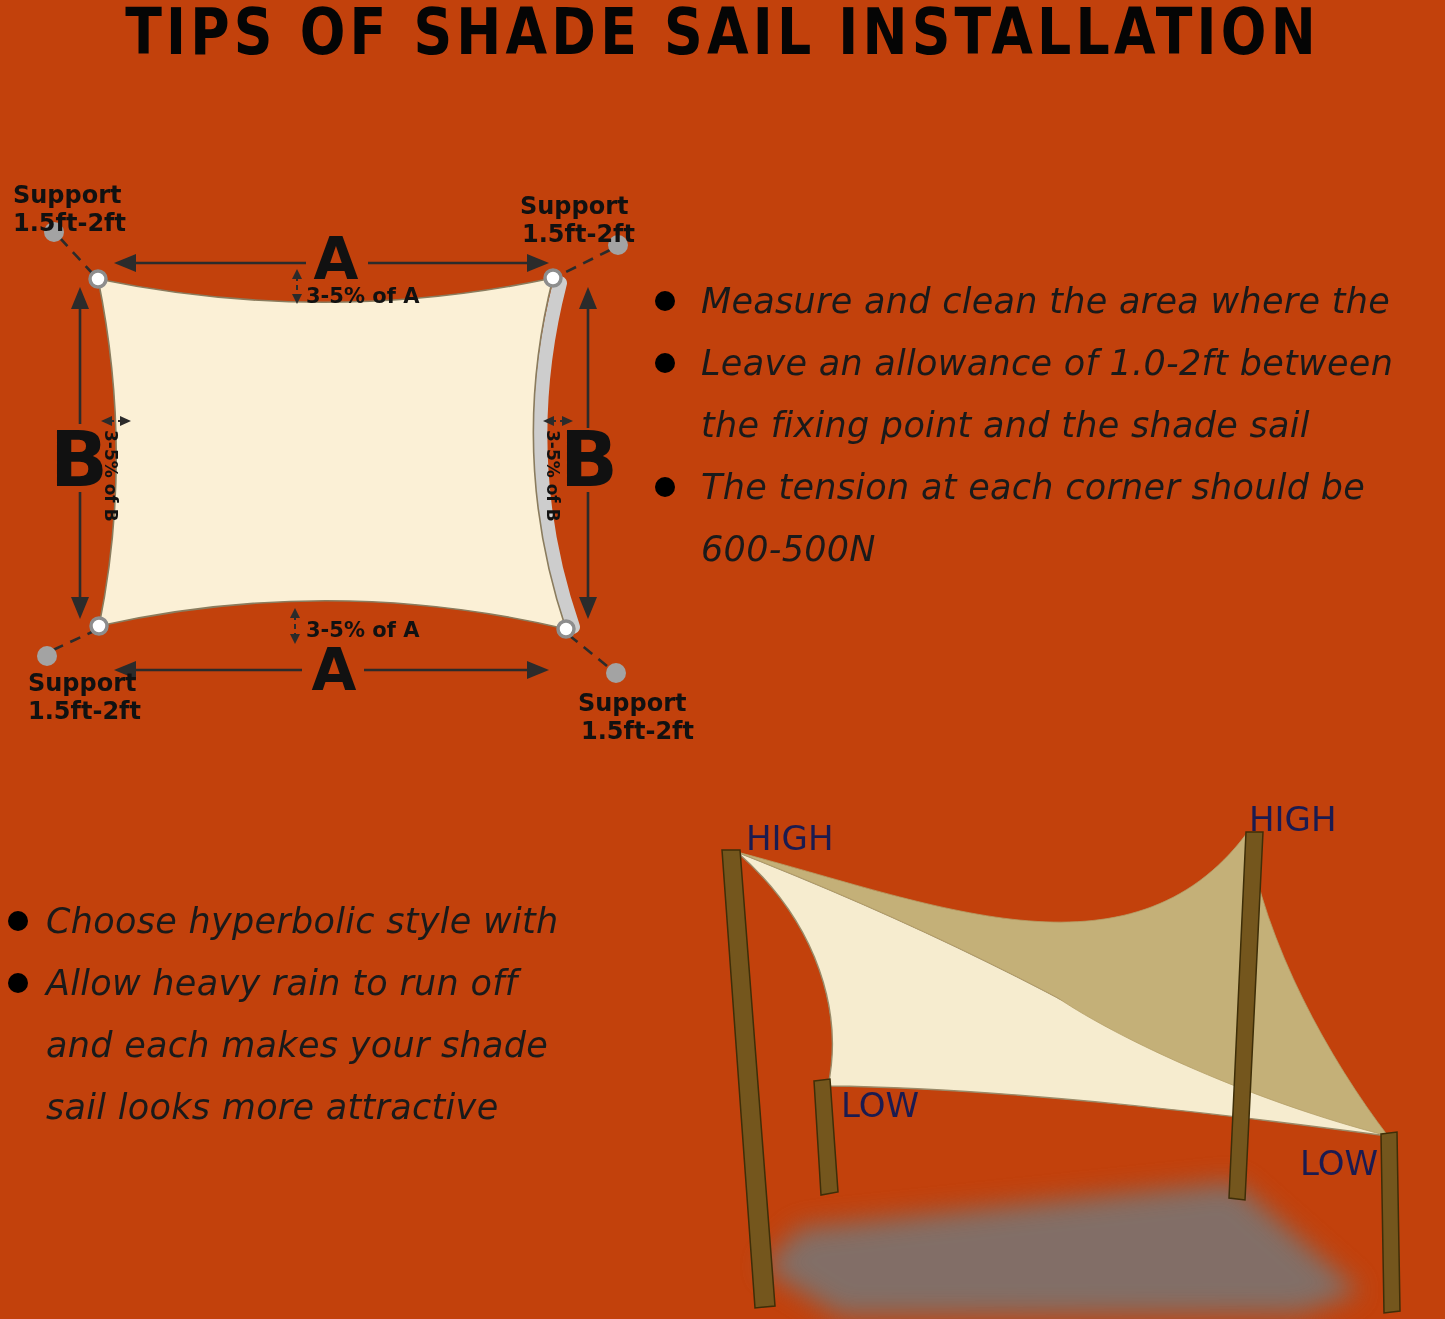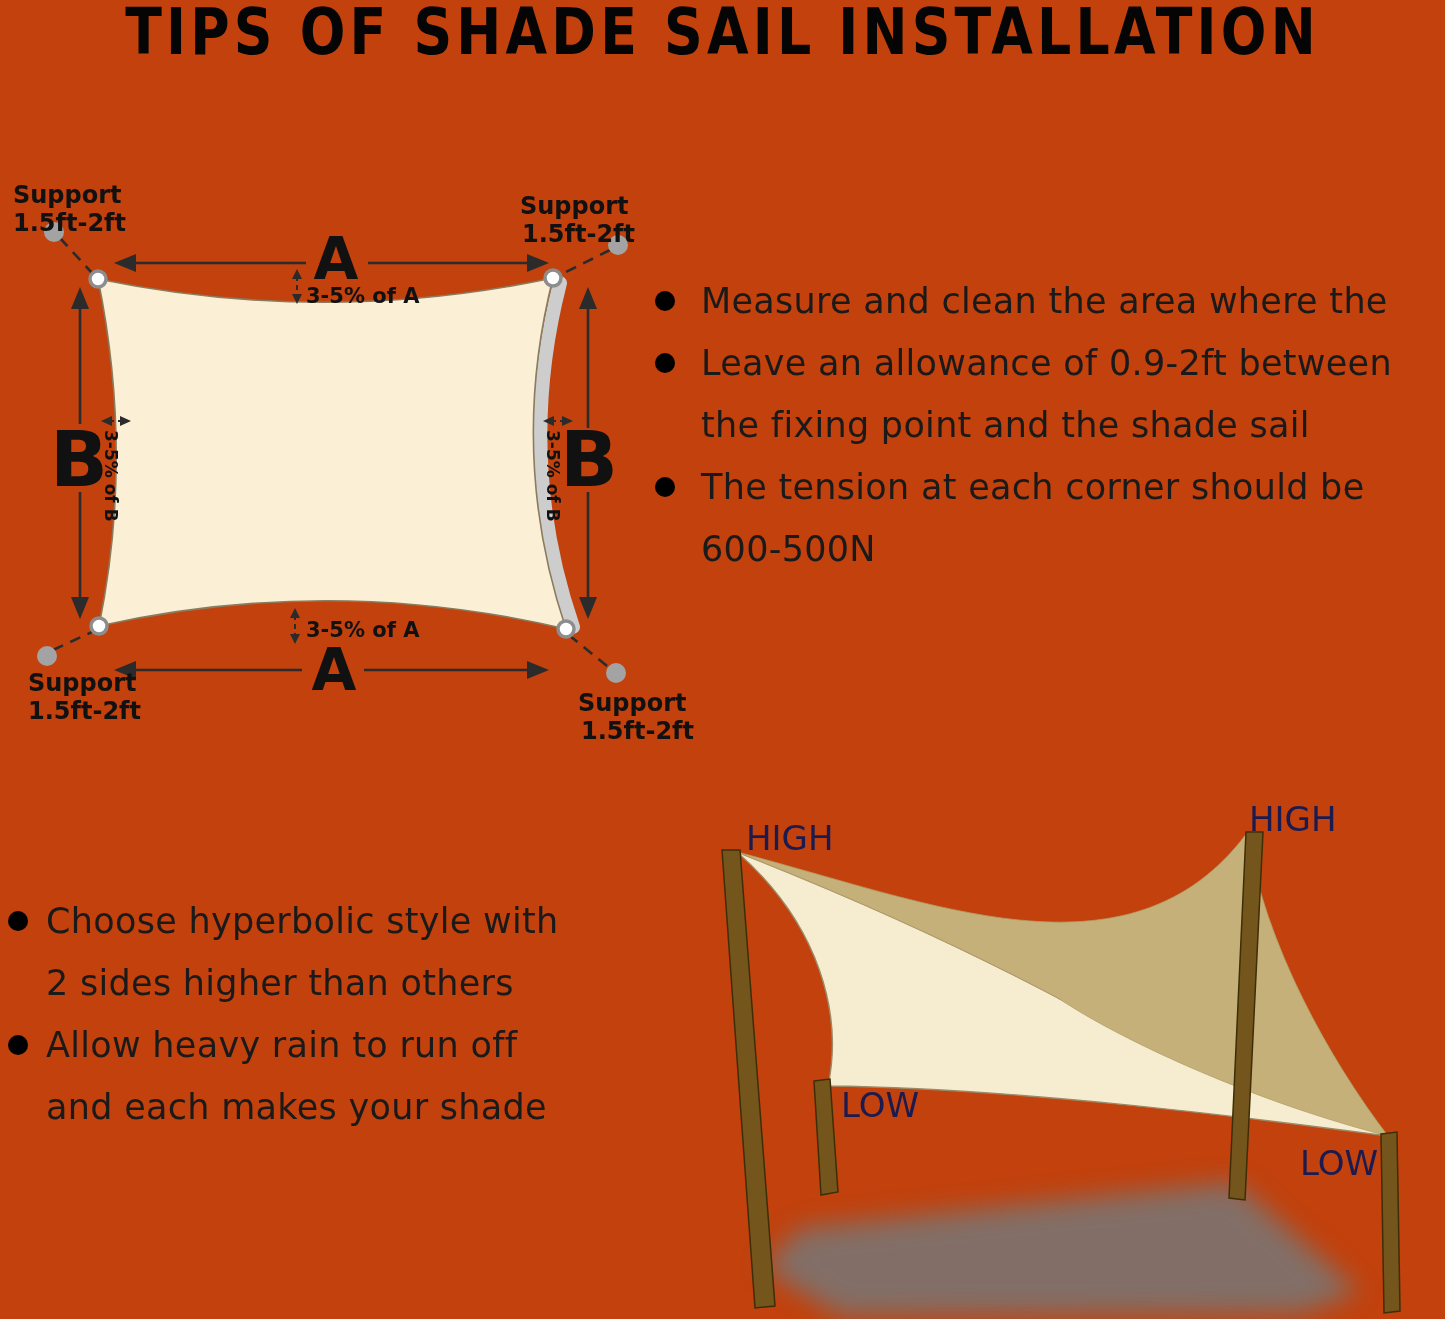--- a/index.html
+++ b/index.html
@@ -5,21 +5,21 @@
   html,body{margin:0;padding:0;background:#ffffff;}
   #canvas{position:relative;width:1445px;height:1319px;background:#c2410c;overflow:hidden;
           font-family:"DejaVu Sans","Liberation Sans",sans-serif;}
   
   #title{position:absolute;left:0;top:2px;width:1445px;text-align:center;
          font-size:64px;font-weight:bold;color:#050505;line-height:60px;
          letter-spacing:5px;transform:scaleX(0.84);transform-origin:center top;
          white-space:nowrap;}
   
   .col{position:absolute;font-size:35px;color:#1a1a1a;letter-spacing:0.3px;}
-  .col .tline{position:relative;line-height:62px;white-space:nowrap;}
+  .col .tline{position:relative;line-height:62px;white-space:nowrap;font-style:italic;}
   .col .tline.b::before{content:"";position:absolute;width:20px;height:20px;border-radius:50%;
         background:#000;top:21px;left:var(--dotx);}
   #col-right{left:701px;top:270px;}
   #col-right .tline.b{--dotx:-46px;}
   #col-left{left:46px;top:890px;}
   #col-left .tline.b{--dotx:-38px;}
   svg{position:absolute;overflow:visible;}
   svg text{font-family:"DejaVu Sans","Liberation Sans",sans-serif;}
 </style>
 </head>
@@ -119,31 +119,31 @@
       <text x="522" y="242">1.5ft-2ft</text>
       <text x="28" y="691">Support</text>
       <text x="28" y="719">1.5ft-2ft</text>
       <text x="578" y="711">Support</text>
       <text x="581" y="739">1.5ft-2ft</text>
     </g>
   </svg>
 
   <div id="col-right" class="col">
     <div class="tline b"><span>Measure and clean the area where the</span></div>
-    <div class="tline b"><span>Leave an allowance of 0.9-2ft between</span></div>
+    <div class="tline b"><span>Leave an allowance of 1.0-2ft between</span></div>
     <div class="tline"><span>the fixing point and the shade sail</span></div>
     <div class="tline b"><span>The tension at each corner should be</span></div>
     <div class="tline"><span>600-500N</span></div>
   </div>
 
   <div id="col-left" class="col">
     <div class="tline b"><span>Choose hyperbolic style with</span></div>
-    <div class="tline"><span>2 sides higher than others</span></div>
     <div class="tline b"><span>Allow heavy rain to run off</span></div>
     <div class="tline"><span>and each makes your shade</span></div>
+    <div class="tline"><span>sail looks more attractive</span></div>
   </div>
 
   <svg style="left:650px;top:780px" width="795" height="539" viewBox="650 780 795 539">
     <defs>
       <filter id="soft" x="-40%" y="-40%" width="180%" height="180%">
         <feGaussianBlur stdDeviation="13"></feGaussianBlur>
       </filter>
     </defs>
 
     <polygon points="800,1228 1235,1182 1360,1292 1300,1314 840,1316 762,1268" fill="#777777" opacity="0.85" filter="url(#soft)"></polygon>

